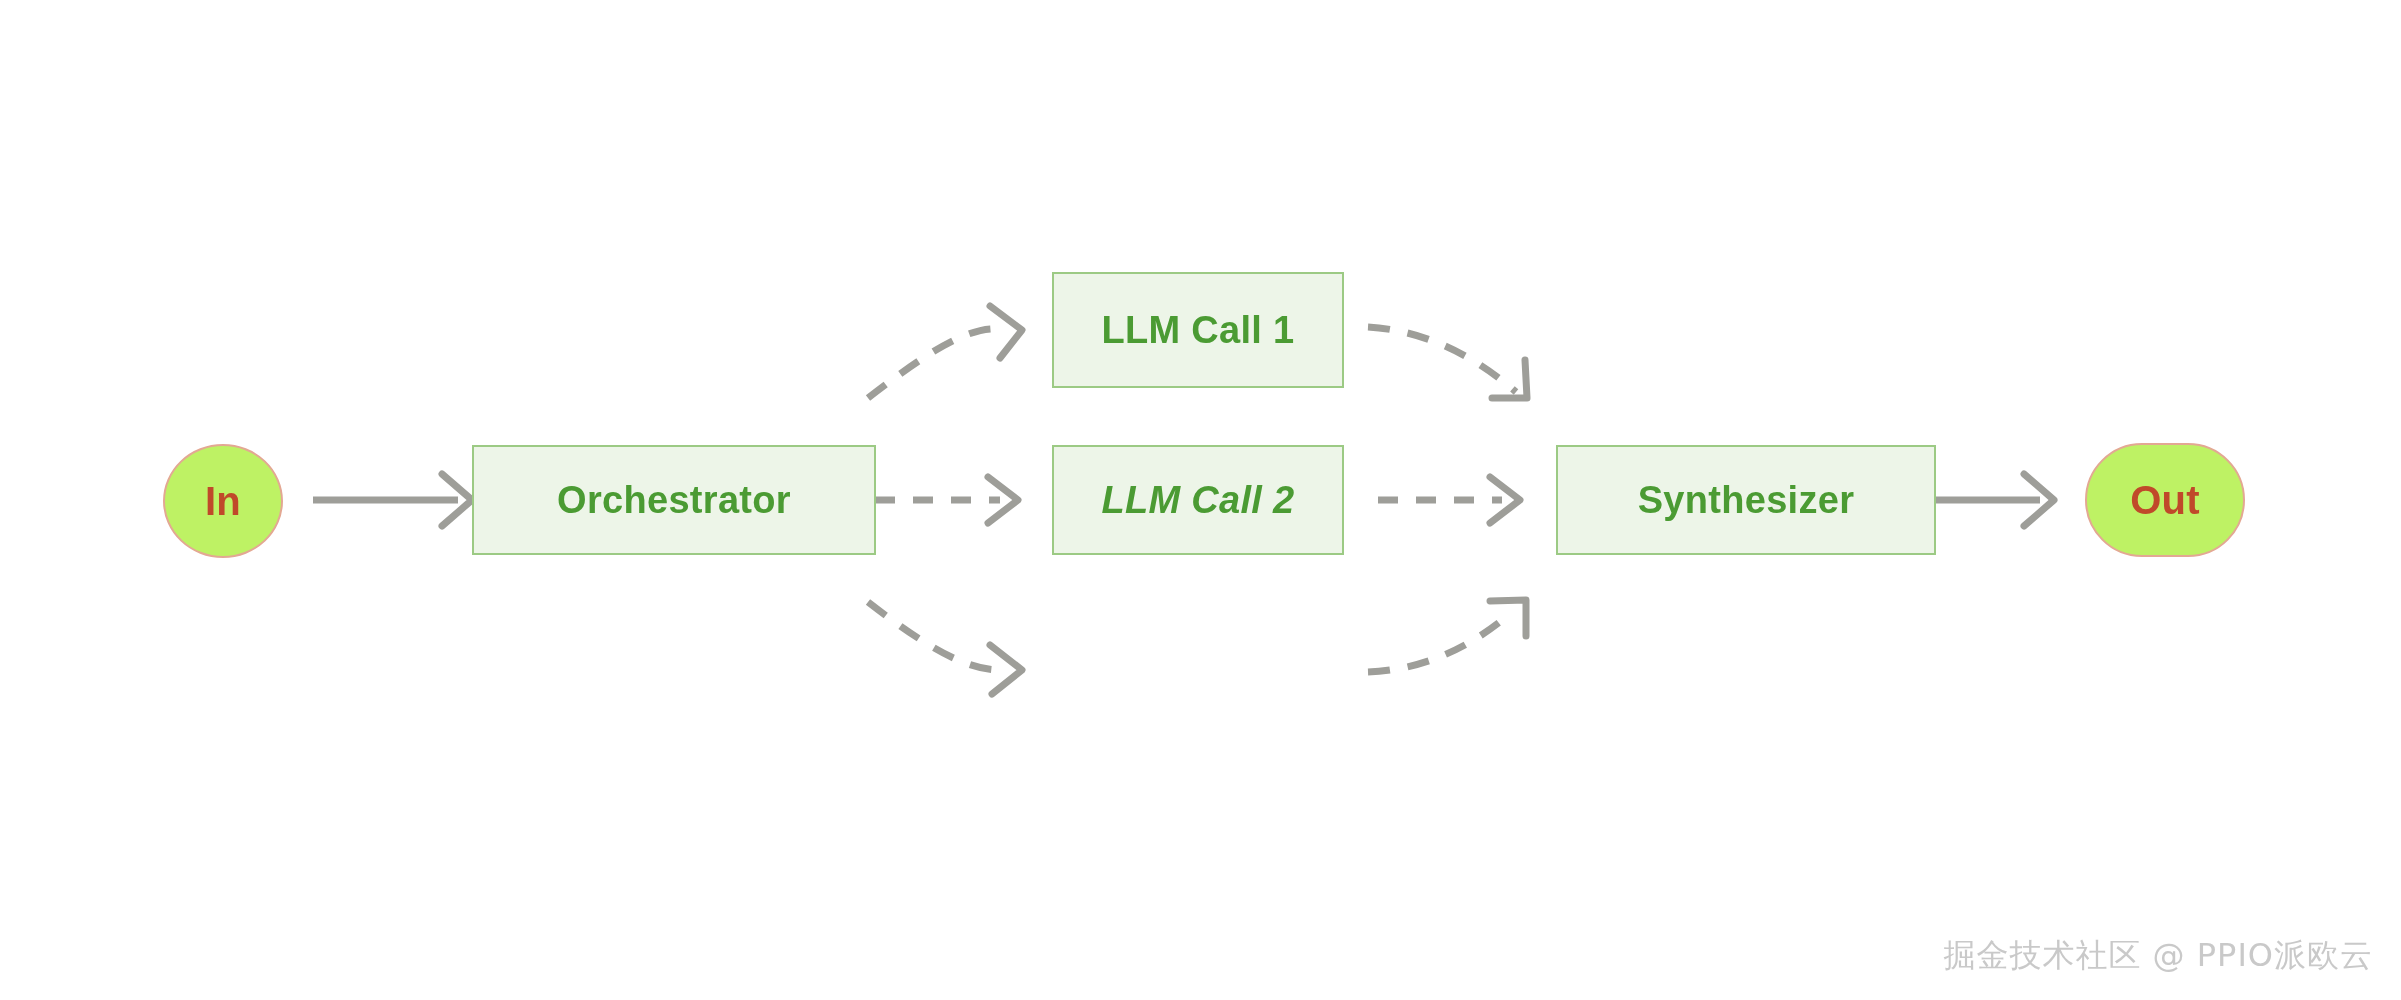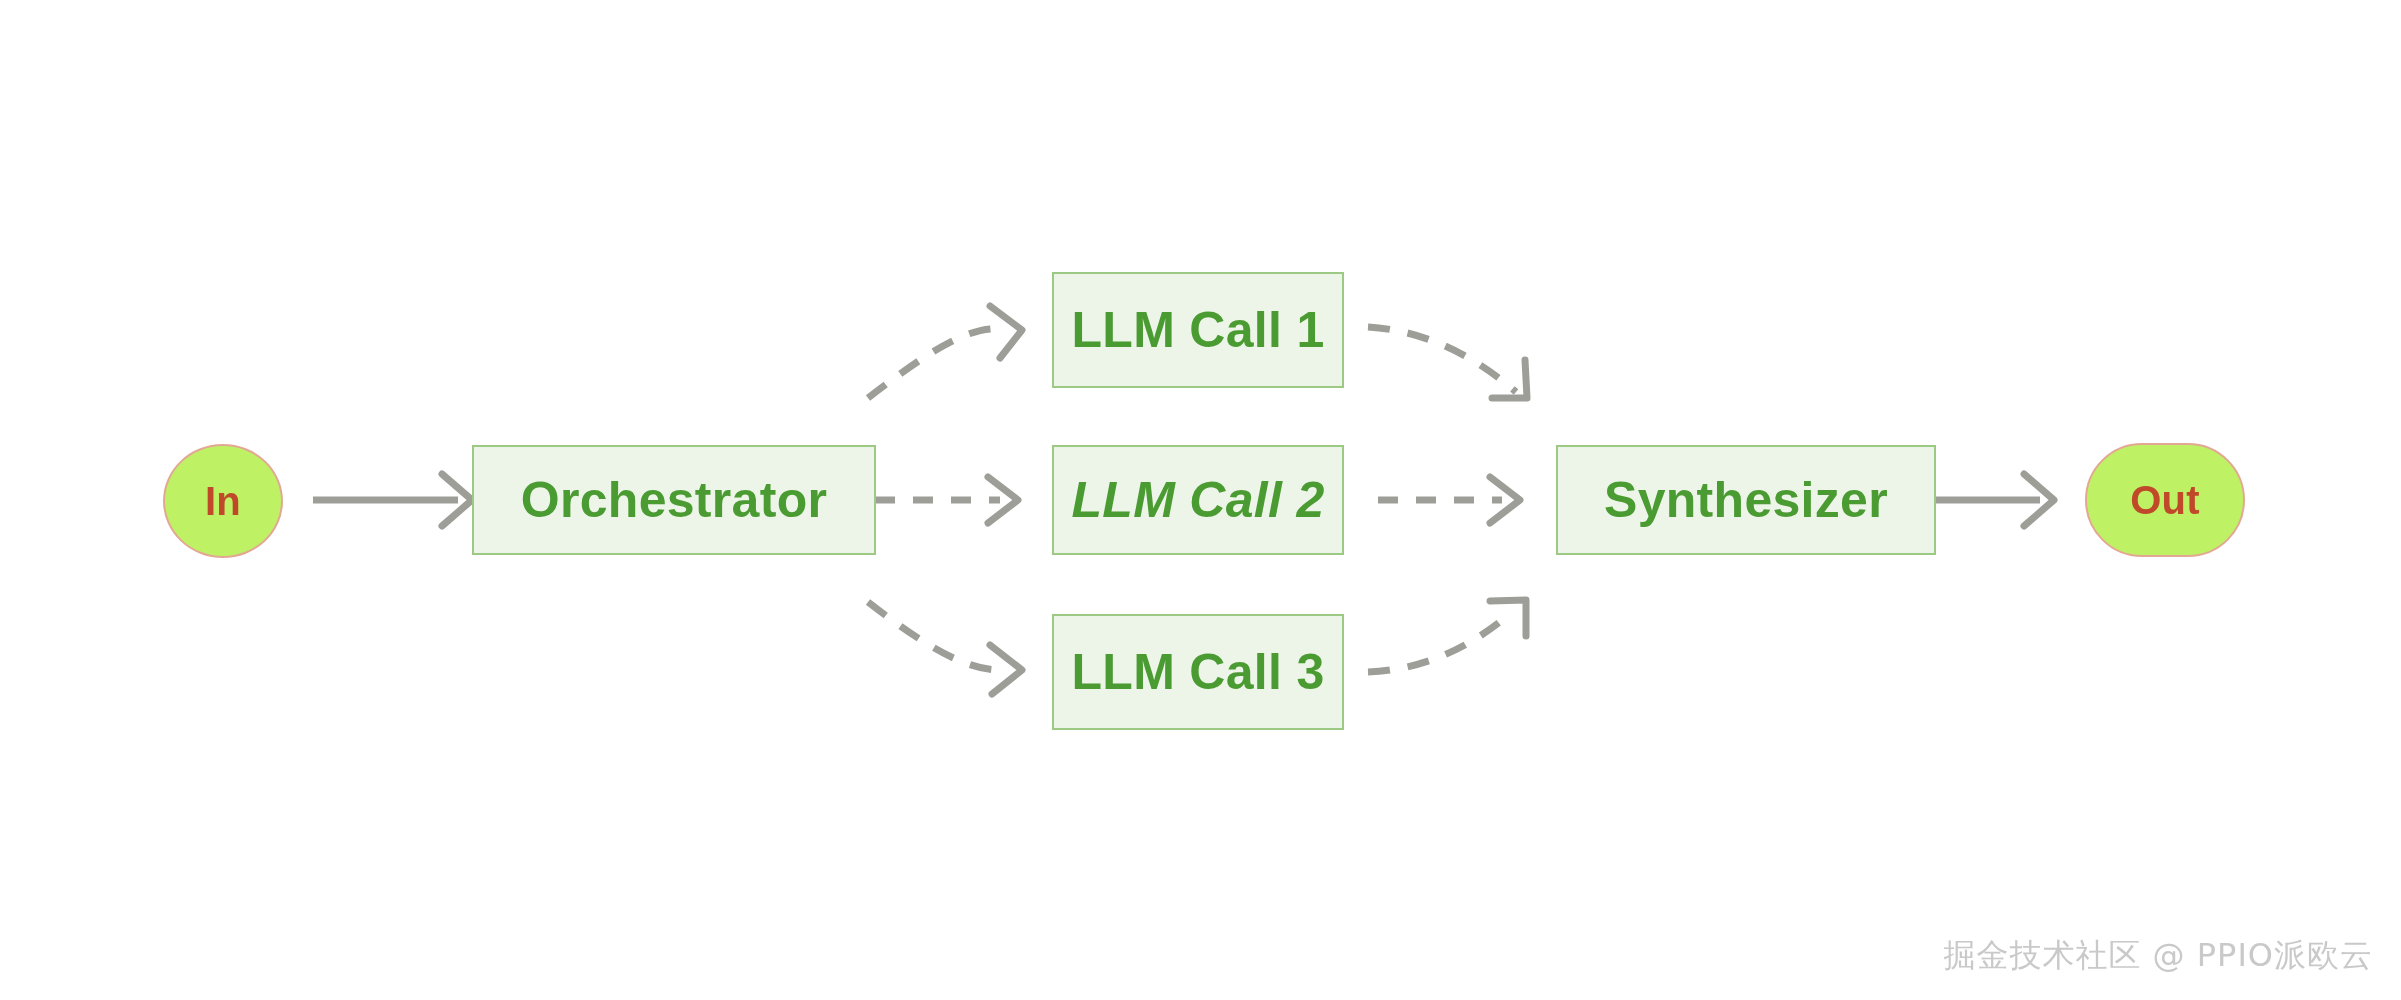--- a/index.html
+++ b/index.html
@@ -51,21 +51,21 @@
   .shape-ellipse  { border-radius: 50%; }
   .shape-stadium  { border-radius: 999px; }
 
   
   .node-process {
     background: #edf5e8;
     border: 2.5px solid #9cca84;
     color: #4b9b33;
   }
   .node-process .node-label {
-    font-size: 50px;
+    font-size: 38px;
     font-weight: 700;
     letter-spacing: .3px;
   }
   .node-label { display: block; }
 
   
   #watermark {
     position: absolute;
     right: 28px;
     bottom: 22px;
@@ -133,23 +133,20 @@
   </div>
 
   <div class="node node-process" style="left:1052px; top:272px; width:292px; height:116px;">
     <span class="node-label">LLM Call 1</span>
   </div>
 
   <div class="node node-process" style="left:1052px; top:445px; width:292px; height:110px;font-style:italic;">
     <span class="node-label">LLM Call 2</span>
   </div>
 
-  <div class="node node-process" style="left:1052px; top:614px; width:292px; height:116px;">
-    <span class="node-label">LLM Call 3</span>
-  </div>
 
   <div class="node node-process" style="left:1556px; top:445px; width:380px; height:110px;">
     <span class="node-label">Synthesizer</span>
   </div>
 
   <div class="node node-terminal shape-stadium" style="left:2085px; top:443px; width:160px; height:114px;">
     <span class="node-label">Out</span>
   </div>
 
   <div id="watermark">掘金技术社区 @ PPIO派欧云</div>

